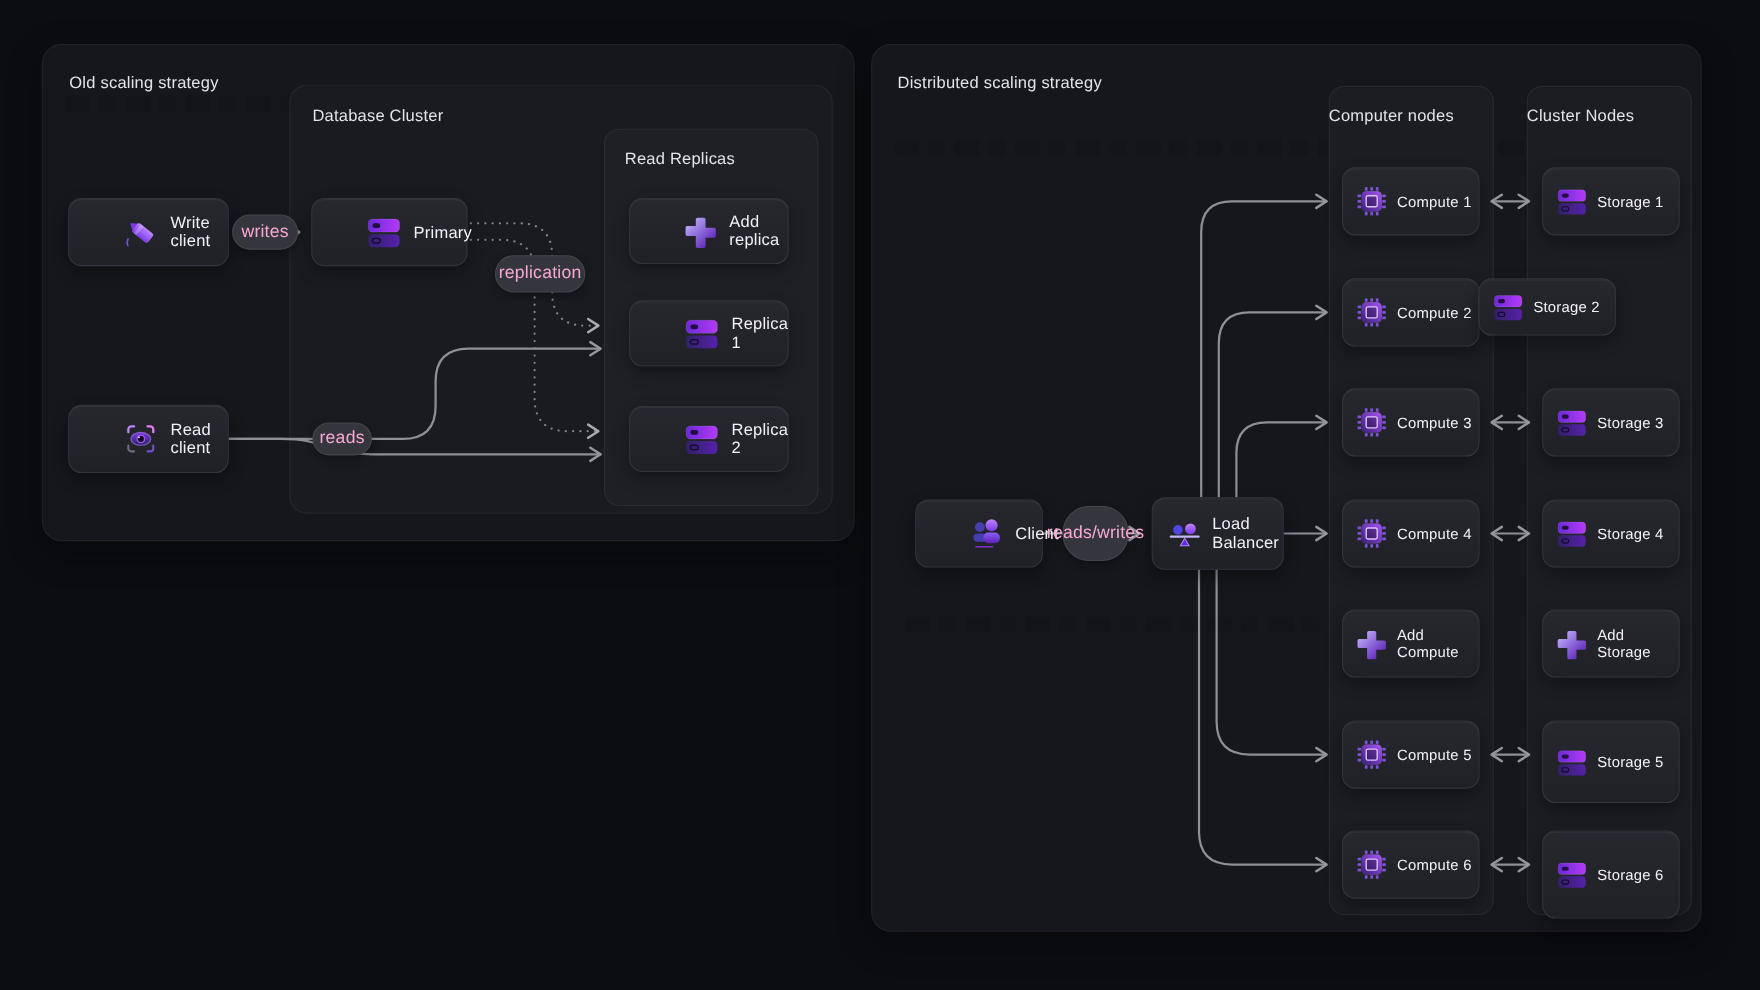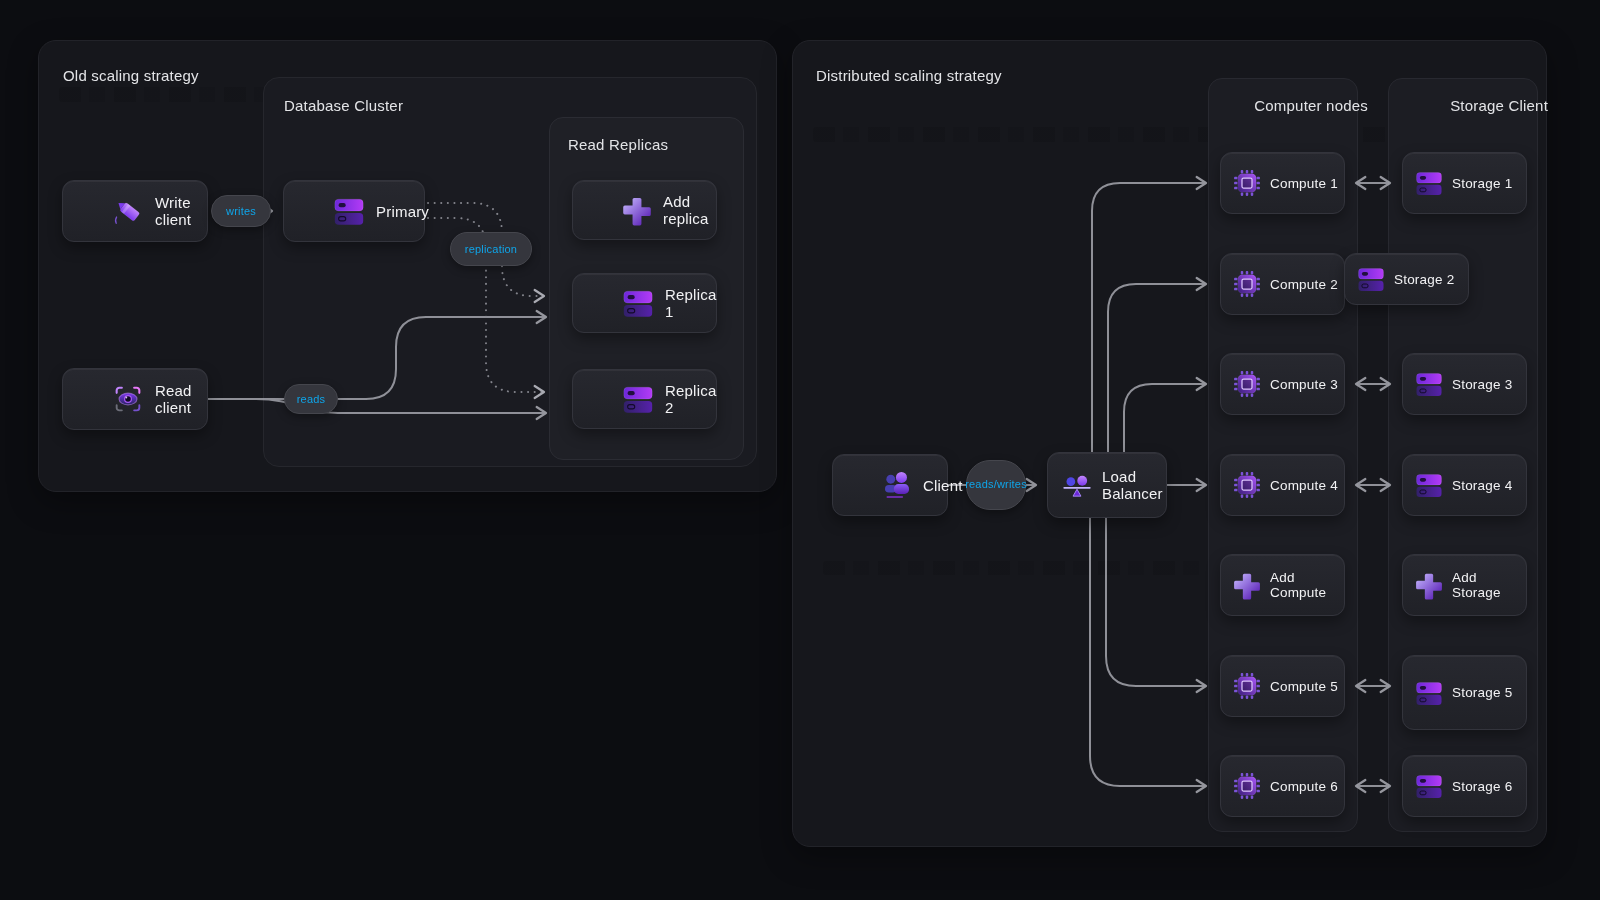--- a/index.html
+++ b/index.html
@@ -6,38 +6,38 @@
   body{width:1600px;height:900px;position:relative;overflow:hidden;
        font-family:"Liberation Sans",sans-serif;color:#ececee;}
   .abs{position:absolute;}
   
   .panel-outer{background:#16171c;border:1px solid #222329;border-radius:18px;
                box-shadow:0 10px 30px rgba(0,0,0,.35);}
   .panel-mid{background:#1a1b21;border:1px solid #26272d;border-radius:16px;}
   .panel-inner{background:#1f2026;border:1px solid #2b2c33;border-radius:14px;}
   .panel-col{background:#1c1d23;border:1px solid #282930;border-radius:14px;}
   .ptitle{font-size:15px;font-weight:500;color:#e3e4e7;letter-spacing:.2px;}
-  .ptitle-center{text-align:right;padding-left:12px;}
+  .ptitle-center{text-align:left;}
   .skyline{background:repeating-linear-gradient(90deg,rgba(0,0,0,.30) 0 22px,
             rgba(0,0,0,0) 22px 30px,rgba(0,0,0,.22) 30px 46px,rgba(0,0,0,0) 46px 55px);
            opacity:.38;border-radius:3px;}
   
   .node{position:absolute;display:flex;align-items:center;gap:10px;padding-left:16px;
         background:linear-gradient(180deg,#27282f 0%,#202127 100%);
         border:1px solid #33343c;border-radius:12px;box-sizing:border-box;
         box-shadow:0 6px 14px rgba(0,0,0,.35), inset 0 1px 0 rgba(255,255,255,.05);}
   .node .nlabel{font-size:15px;color:#f2f2f4;letter-spacing:.2px;}
   .node.small{gap:8px;padding-left:11px;}
   .node.small .nlabel{font-size:13.5px;}
   .lb-label{line-height:1.15;}
   .ic{flex:0 0 auto;}
   
   .pill{position:absolute;transform:translate(-50%,-50%);display:flex;align-items:center;
-        justify-content:center;background:#35363d;border:1px solid #45464d;color:#0ea5e9;
-        font-size:11px;border-radius:999px;box-shadow:0 3px 8px rgba(0,0,0,.35);
+        justify-content:center;background:#35363d;border:1px solid #45464d;color:#f9a8d4;
+        font-size:16px;border-radius:999px;box-shadow:0 3px 8px rgba(0,0,0,.35);
         z-index:6;letter-spacing:.2px;}
   .pill.two-line{flex-direction:row;line-height:1.25;border-radius:24px;}
   svg.flow{position:absolute;left:0;top:0;z-index:4;pointer-events:none;}
   .node{z-index:5;padding-left:48px;}
   .hdr{z-index:5;}
 </style>
 </head>
 <body>
 
 <svg width="0" height="0" style="position:absolute" aria-hidden="true">
@@ -153,21 +153,21 @@
 <div class="abs panel-outer" style="left:792px;top:40px;width:753px;height:805px">
   <div class="abs ptitle" style="left:23px;top:26px">Distributed scaling strategy</div>
   <div class="abs skyline" style="left:20px;top:86px;width:700px;height:15px"></div>
   <div class="abs skyline" style="left:30px;top:520px;width:380px;height:14px"></div>
 </div>
 
 <div class="abs panel-col" style="left:1208px;top:78px;width:148px;height:752px"></div>
 <div class="abs hdr ptitle ptitle-center abs" style="left:1208px;top:97px;width:148px;position:absolute">Computer nodes</div>
 
 <div class="abs panel-col" style="left:1388px;top:78px;width:148px;height:752px"></div>
-<div class="abs hdr ptitle ptitle-center" style="left:1388px;top:97px;width:148px;position:absolute">Storage Client</div>
+<div class="abs hdr ptitle ptitle-center" style="left:1388px;top:97px;width:148px;position:absolute">Cluster Nodes</div>
 
 <svg class="flow" width="1600" height="900" viewBox="0 0 1600 900">
   <defs>
     <marker id="ah" viewBox="0 0 12 12" refX="9.5" refY="6" markerWidth="16" markerHeight="16" markerUnits="userSpaceOnUse" orient="auto">
       <path d="M2.5 1.5 L9.5 6 L2.5 10.5" fill="none" stroke="#b9bac2" stroke-width="1.7" stroke-linecap="round" stroke-linejoin="round"></path>
     </marker>
     <marker id="ahl" viewBox="0 0 12 12" refX="2.5" refY="6" markerWidth="16" markerHeight="16" markerUnits="userSpaceOnUse" orient="auto">
       <path d="M9.5 1.5 L2.5 6 L9.5 10.5" fill="none" stroke="#b9bac2" stroke-width="1.7" stroke-linecap="round" stroke-linejoin="round"></path>
     </marker>
   </defs>
@@ -344,18 +344,18 @@
       <use href="#sym-plus"></use>
     </svg>
   <div class="nlabel">Add Storage</div>
 </div>
 <div class="node small" style="left:1402px;top:655px;width:125px;height:75px">
   <svg class="ic" width="30" height="30" viewBox="0 0 36 36">
       <use href="#sym-db"></use>
     </svg>
   <div class="nlabel">Storage 5</div>
 </div>
-<div class="node small" style="left:1402px;top:755px;width:125px;height:62px">
+<div class="node small" style="left:1402px;top:755px;width:125px;height:80px">
   <svg class="ic" width="30" height="30" viewBox="0 0 36 36">
       <use href="#sym-db"></use>
     </svg>
   <div class="nlabel">Storage 6</div>
 </div>
 
 </body></html>

